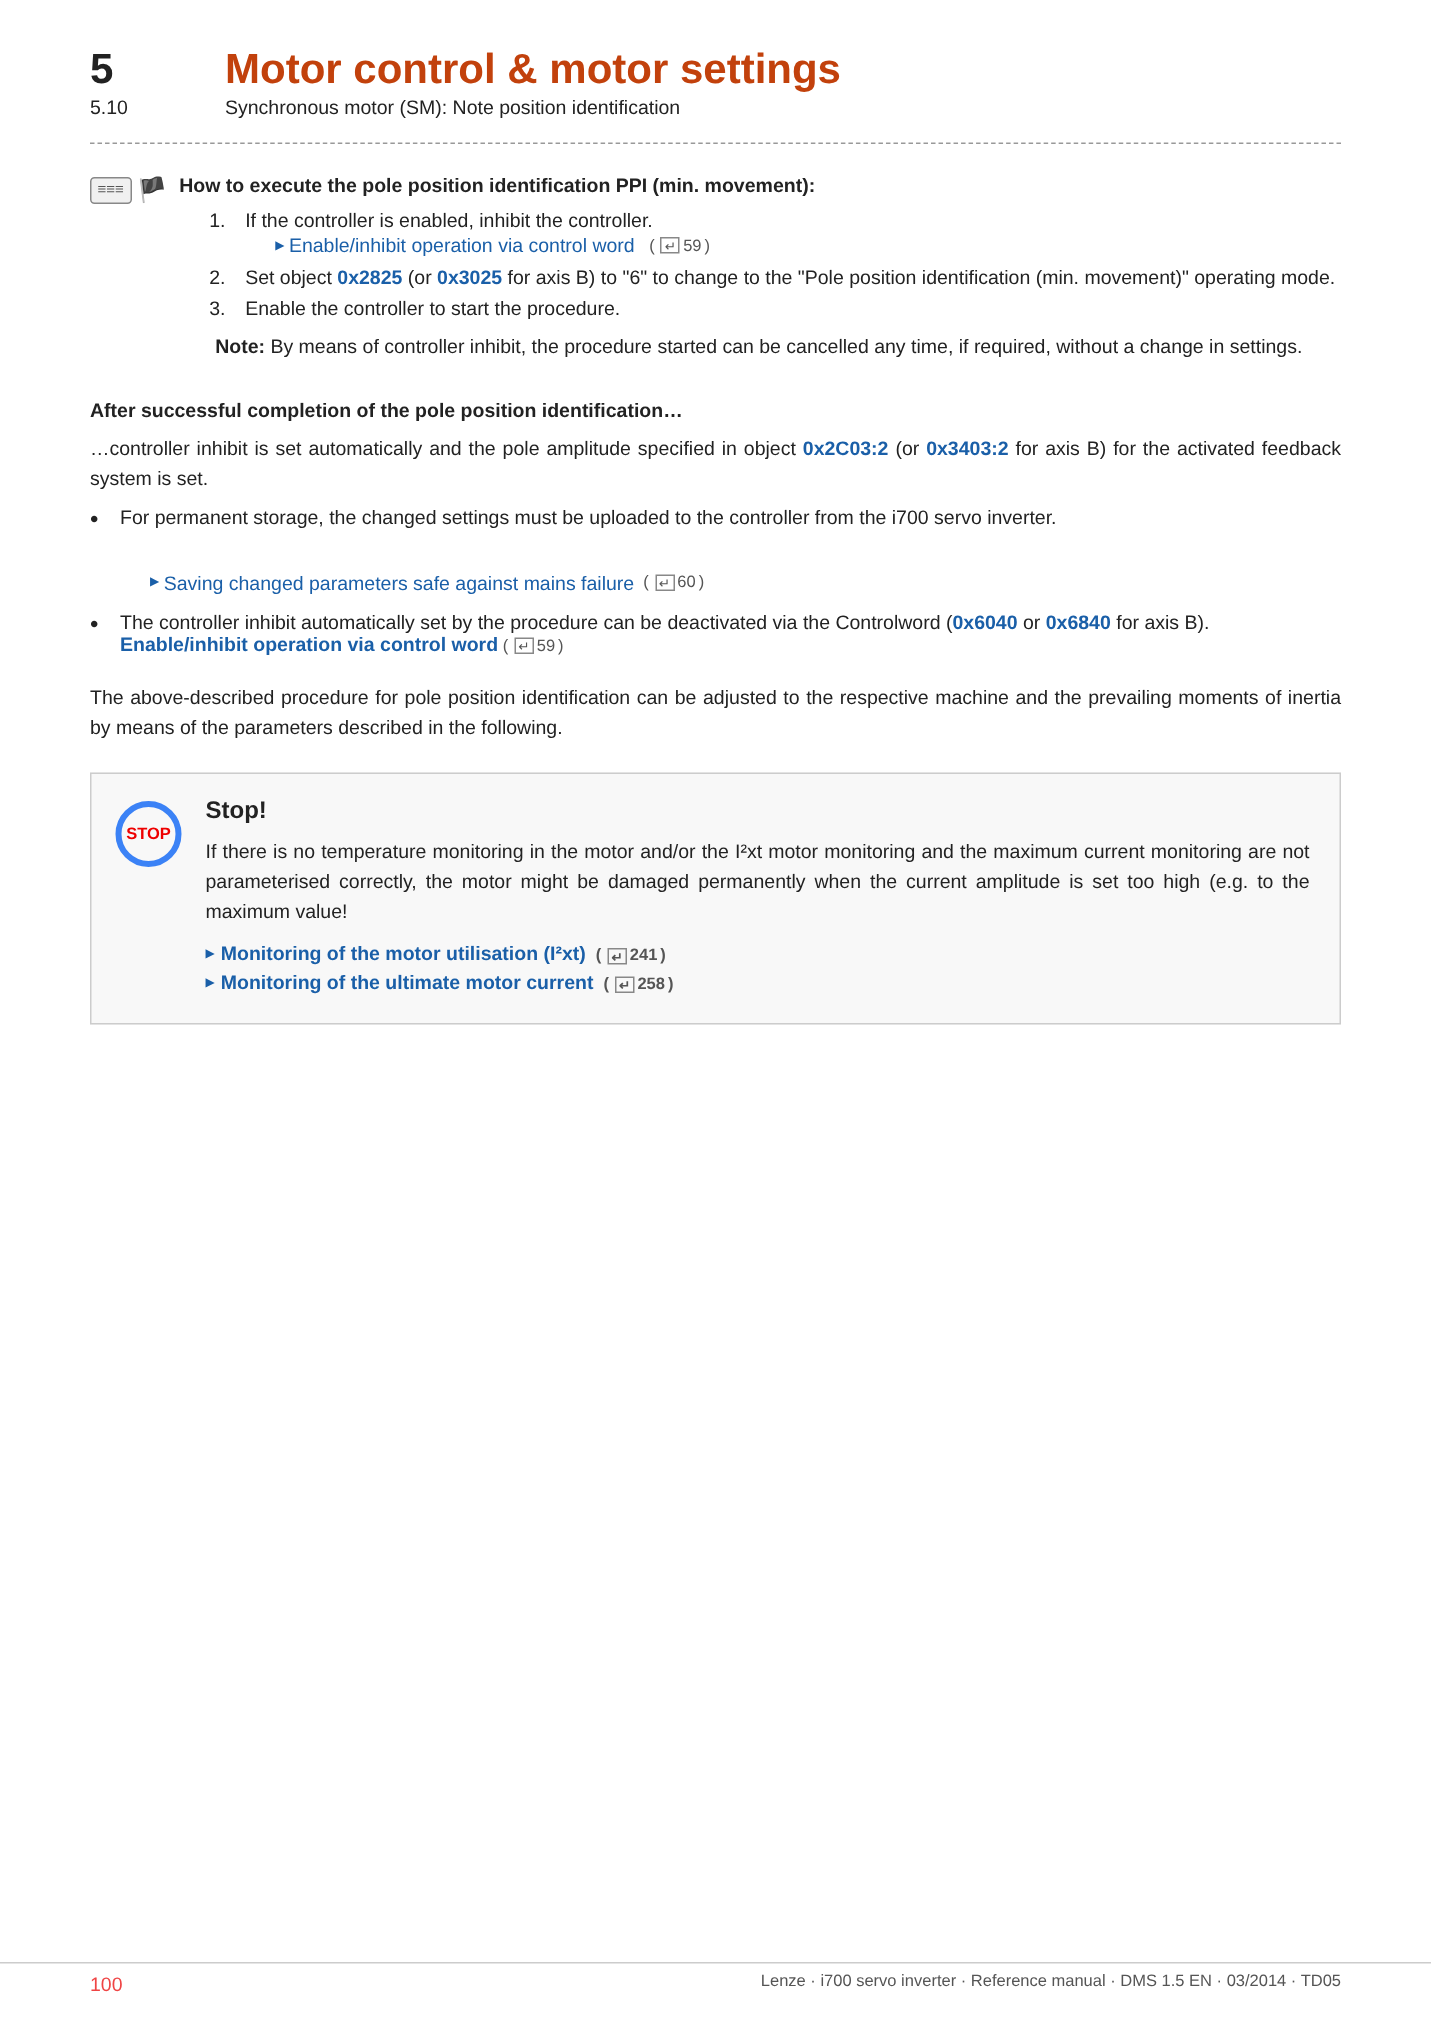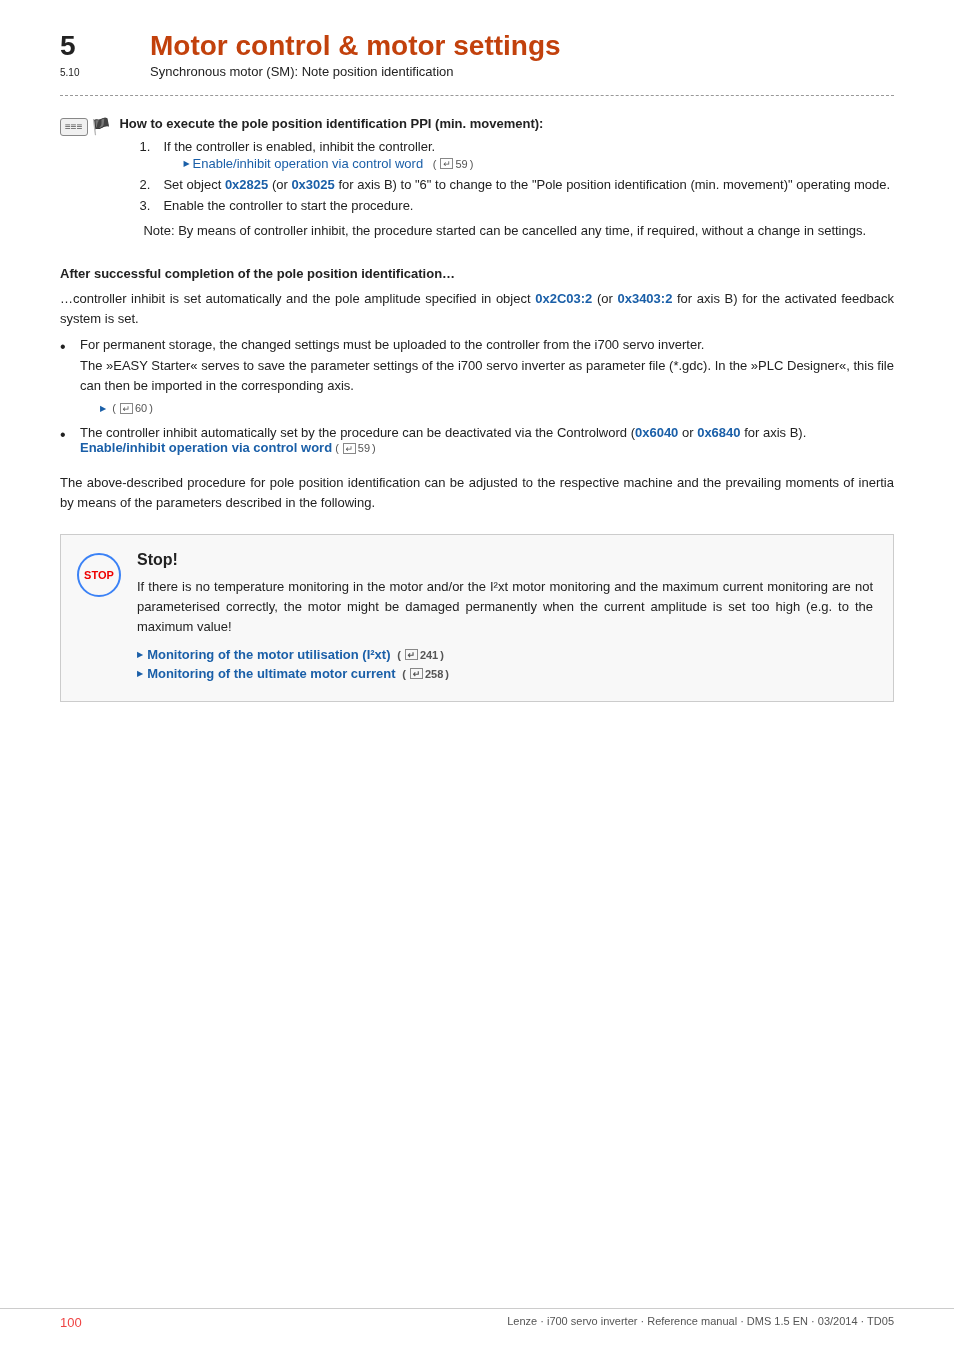--- a/index.html
+++ b/index.html
@@ -39,21 +39,21 @@
       font-weight: bold;
       color: #c2410c;
     }
     .section-line {
       display: flex;
       align-items: baseline;
       gap: 40px;
       margin-top: 2px;
     }
     .section-number {
-      font-size: 10px;
+      font-size: 13px;
       color: #222;
       min-width: 50px;
     }
     .section-title {
       font-size: 13px;
       color: #222;
     }
     .divider {
       border: none;
       border-top: 1px dashed #999;
@@ -113,21 +113,21 @@
     }
     .arrow-link::before {
       content: '▶';
       font-size: 8px;
       color: #1a5fa8;
     }
     .note-box {
       margin: 10px 0 10px 24px;
     }
     .note-label {
-      font-weight: normal;
+      font-weight: bold;
     }
     .section-heading {
       font-weight: bold;
       margin: 18px 0 8px 0;
       font-size: 13px;
     }
     .body-text {
       font-size: 13px;
       line-height: 1.55;
       text-align: justify;
@@ -165,21 +165,21 @@
       margin: 20px 0;
       display: flex;
       gap: 16px;
       align-items: flex-start;
     }
     .stop-icon {
       min-width: 44px;
       min-height: 44px;
       width: 44px;
       height: 44px;
-      border: 2px solid #3b82f6;
+      border: 4px solid #3b82f6;
       border-radius: 50%;
       display: flex;
       align-items: center;
       justify-content: center;
       font-weight: bold;
       font-size: 11px;
       color: #e00;
       flex-shrink: 0;
       margin-top: 2px;
     }
@@ -305,22 +305,23 @@
     <div class="section-heading">After successful completion of the pole position identification…</div>
     <p class="body-text">
       <span>…controller inhibit is set automatically and the pole amplitude specified in object </span><a class="link" href="#">0x2C03:2</a><span> (or </span><a class="link" href="#">0x3403:2</a><span> for axis B) for the activated feedback system is set.</span>
     </p>
     <ul class="bullet-list">
       <li>
         <span class="bullet-dot">•</span>
         <div class="bullet-content">
           <span>For permanent storage, the changed settings must be uploaded to the controller from the i700 servo inverter.</span>
           <div class="sub-para">
-            <span>The »EASY Starter« serves to save the parameter settings of the i700 servo inverter as parameter file (*.gdc). In the »PLC Designer«, this file can then be imported in the corresponding axis.</span><br>
+            <br>
             <a class="arrow-link" href="#">
+              <span>Saving changed parameters safe against mains failure</span>
               <span class="ref-num">&nbsp;(<span class="box-icon">↵</span> <span>60</span>)</span>
             </a>
           </div>
         </div>
       </li>
       <li>
         <span class="bullet-dot">•</span>
         <div class="bullet-content">
           <span>The controller inhibit automatically set by the procedure can be deactivated via the Controlword (</span><a class="link" href="#">0x6040</a><span> or </span><a class="link" href="#">0x6840</a><span> for axis B). </span><a class="link" href="#">Enable/inhibit operation via control word</a><span class="ref-num">&nbsp;(<span class="box-icon">↵</span> <span>59</span>)</span>
         </div>

